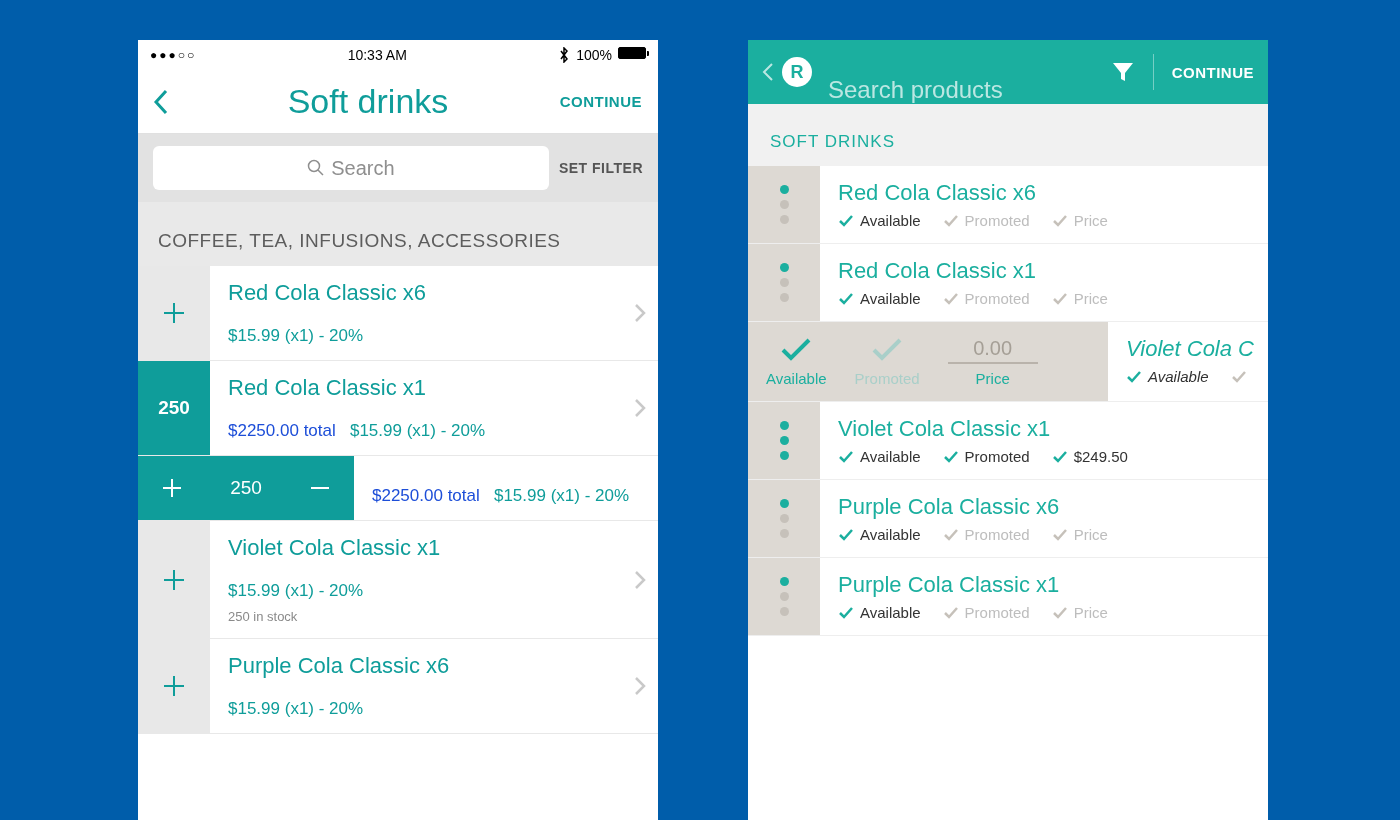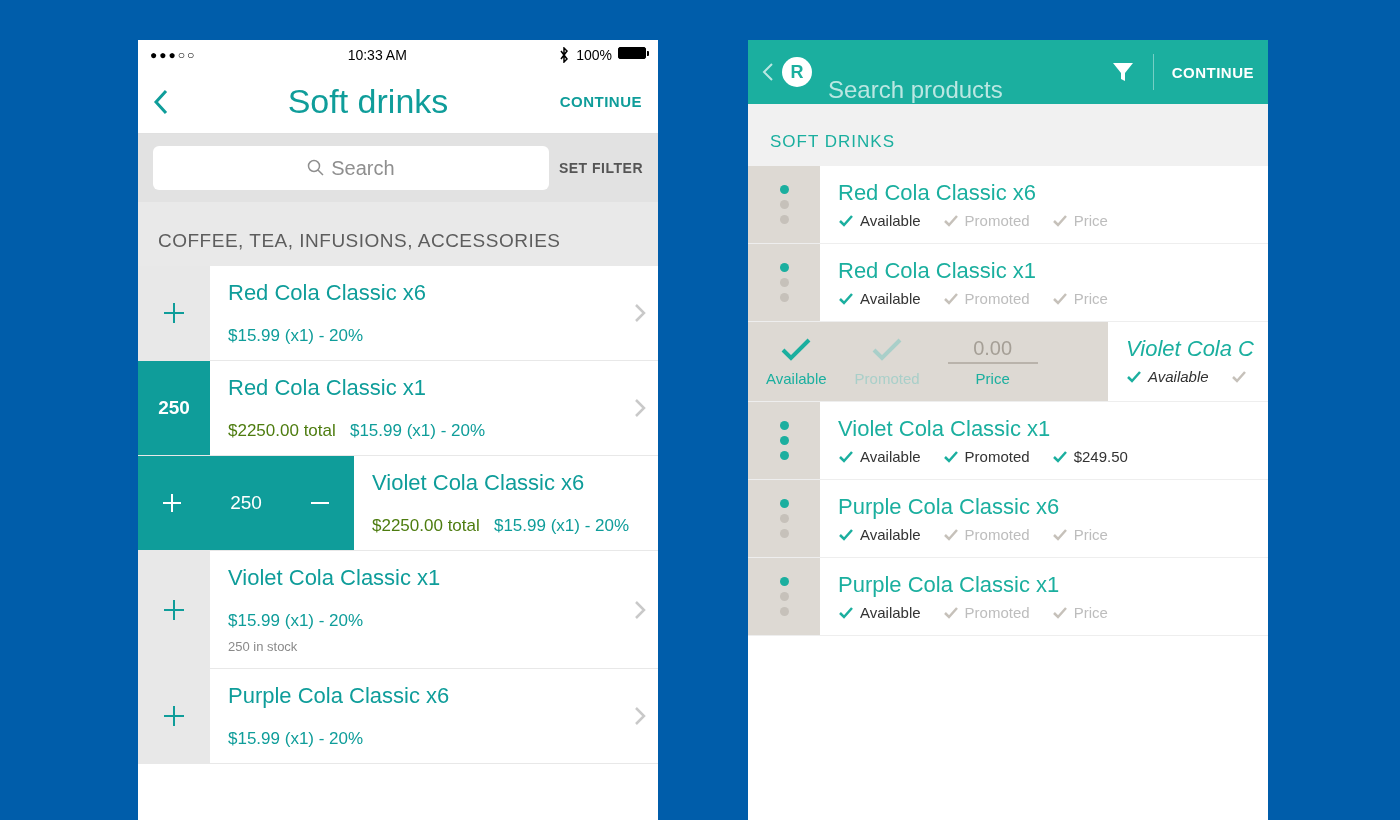--- a/index.html
+++ b/index.html
@@ -68,21 +68,21 @@
   .ios-addcell {
     width:72px; display:flex; align-items:center; justify-content:center;
     background:#e8e8e8;
   }
   .ios-addcell.teal { background:#0F9D9A; color:#fff; font-size:19px; font-weight:600;}
   .ios-body {
     flex:1; padding:14px 12px 14px 18px; display:flex; flex-direction:column; gap:4px;
   }
   .ios-name { color:#0F9D9A; font-size:22px; font-weight:400; }
   .ios-sub { font-size:17px; color:#0F9D9A; font-weight:400;margin-top:16px;}
-  .ios-sub .dark { color:#4d7c0f; }
+  .ios-sub .dark { color:#1d4ed8; }
   .ios-chev { width:36px; display:flex; align-items:center; justify-content:center; color:#c9c9c9;}
   .ios-row3 { display:flex; border-bottom:1px solid #e8e8e8; background:#fff;}
   .ios-stepper {
     width:216px; background:#0F9D9A; color:#fff;
     display:flex; align-items:center; justify-content:space-around; font-size:22px;
   }
   .ios-stepper .val { font-size:19px; }
   .ios-row3 .ios-body { padding:14px 0 14px 18px;}
   .stock { color:#8a8a8a; font-size:13px; margin-top:4px;}
   
@@ -216,21 +216,20 @@
           </svg>
         </span>
       <span class="val">250</span>
       <span>
           <svg width="22" height="22" viewBox="0 0 22 22">
             <path d="M2 11 H20" stroke="#fff" stroke-width="2"></path>
           </svg>
         </span>
     </div>
     <div class="ios-body">
-      <div class="ios-name">Violet Cola Classic x6</div>
       <div class="ios-sub">
         <span class="dark">$2250.00 total</span>&nbsp;&nbsp;
         <span>$15.99 (x1) - 20%</span>
       </div>
     </div>
   </div>
 
   <div class="ios-row">
     <div class="ios-addcell">
       <svg width="26" height="26" viewBox="0 0 26 26">

